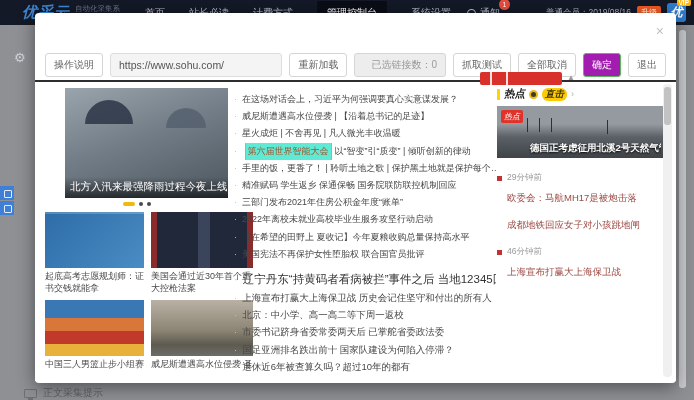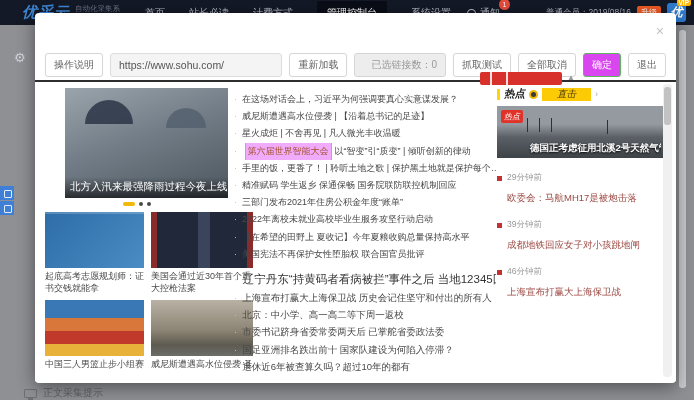--- a/index.html
+++ b/index.html
@@ -64,21 +64,21 @@
     height:24px; line-height:22px; border:1px solid #d5d5d5; border-radius:3px;
     background:#fff; color:#666; font-size:10px; text-align:center; cursor:pointer;
     white-space:nowrap; padding:0 8px; flex:0 0 auto;
   }
   .url-input {
     flex:1 1 160px; height:24px; line-height:22px; background:#f4f4f4;
     border:1px solid #ddd; border-radius:3px; color:#555; font-size:10.5px;
     padding:0 8px; overflow:hidden; white-space:nowrap;
   }
   .count-field { background:#ededed; color:#999; cursor:default; min-width:84px;padding-left:16px; }
-  .btn-confirm { background:#d946ef; border-color:#5cb85c; color:#fff; margin-left:auto; }
+  .btn-confirm { background:#a21caf; border-color:#5cb85c; color:#fff; margin-left:auto; }
   .divider { position:absolute; top:67px; left:0; right:0; border-top:2px solid #2e2e2e; }
   .red-banner { position:absolute; left:445px; top:59px; width:82px; height:13px; background:#d8302a; border-radius:2px; z-index:3; cursor:pointer;
     background-image:linear-gradient(90deg,transparent 0 10px,rgba(255,255,255,.85) 10px 12px,transparent 12px 26px,rgba(255,255,255,.85) 26px 28px,transparent 28px); }
   .banner-caret { position:absolute; left:532px; top:60px; font-size:8px; color:#9a9a9a; z-index:3; }
   .content { position:absolute; top:69px; left:0; right:0; bottom:2px; overflow:hidden; background:#fff; }
   
   .col-left { position:absolute; left:10px; top:6px; width:183px; }
   .hero { height:110px; position:relative; background:linear-gradient(160deg,#9aa4ac,#727d87 45%,#4d565e); cursor:pointer;margin-left:20px; }
   .hero::before { content:""; position:absolute; left:20px; top:12px; width:48px; height:24px;
     background:#2b3547; border-radius:48px 48px 0 0; opacity:.85; }
@@ -96,31 +96,31 @@
   .timg-2 { background:linear-gradient(90deg,#8a2b2b 0 6%,#20283a 6% 46%,#3a455c 46% 58%,#20283a 58% 94%,#8a2b2b 94%); }
   .timg-3 { background:linear-gradient(#3a77b5 0 32%,#d9763a 32% 56%,#c0392b 56% 78%,#e8b23a 78%); }
   .timg-4 { background:linear-gradient(#b9b1a4,#8b8373 55%,#5d5a50 80%,#6c6e6a); }
   .tcap { margin-top:3px; font-size:9px; line-height:11.5px; color:#4a4a4a; overflow:hidden; cursor:pointer; }
   .tcap.two { height:23px; }
   .tcap.one { height:12px; white-space:nowrap; }
   
   .col-mid { position:absolute; left:199px; top:0; width:262px; padding-top:9px; }
   .row { font-size:9px; color:#474747; line-height:17.2px; white-space:nowrap; overflow:hidden; cursor:pointer; }
   .row::before { content:"·"; color:#c0c0c0; margin-right:5px; }
-  .hl-link { background:#f0abfc; border:1px solid #a6c24d; color:#a5522c; padding:17px 2px; margin-right:3px; }
+  .hl-link { background:#5eead4; border:1px solid #a6c24d; color:#a5522c; padding:17px 2px; margin-right:3px; }
   .row-big { font-size:11.5px; color:#333; line-height:20px; margin-top:6px; white-space:nowrap; overflow:hidden; cursor:pointer; }
   .row-big::before { content:"·"; color:#c0c0c0; margin-right:5px; }
   .row.g3 { font-size:9.5px; }
   
   .col-right { position:absolute; left:462px; top:0; width:166px; }
   .hot-header { margin-top:5px; display:flex; align-items:center; gap:4px; cursor:pointer; }
   .ybar { width:3px; height:11px; background:#ffd400; }
   .hot-t1 { font-size:10.5px; font-weight:bold; font-style:italic; color:#222; }
   .amp-icon { width:9px; height:9px; border-radius:50%; border:2px solid #f0b90b; background:#3a3a3a; }
-  .hot-t2 { background:#fccb05; color:#433500; font-size:9.5px; font-weight:normal; font-style:italic; padding:0 15px; border-radius:0; }
+  .hot-t2 { background:#fccb05; color:#433500; font-size:9.5px; font-weight:bold; font-style:italic; padding:0 3px; border-radius:6px; }
   .hot-arrow { color:#aaa; font-size:9px; }
   .hot-img { margin-top:5px; height:52px; position:relative; cursor:pointer;
     background:linear-gradient(#959aa0 0 35%,#5a6066 60%,#3e4347); }
   .hot-img::after { content:""; position:absolute; left:30px; top:12px; width:1px; height:14px; background:#2c2f33;
     box-shadow:12px 0 #2c2f33, 24px 0 #2c2f33, 80px 2px #2c2f33; }
   .hot-badge { position:absolute; left:4px; top:4px; background:#e03228; color:#fff; font-size:8px; font-style:italic;
     padding:1px 3px; border-radius:2px; z-index:1; }
   .hot-cap { position:absolute; left:4px; right:2px; bottom:3px; color:#fff; font-size:9.5px; font-weight:bold;
     text-shadow:0 1px 2px #000; white-space:nowrap; overflow:hidden; z-index:1;padding-left:29px; }
   .hot-item { margin-top:14px; cursor:pointer; }
@@ -253,24 +253,20 @@
         <span class="hot-cap">德国正考虑征用北溪2号天然气管道</span>
       </div>
       <div class="hot-item">
         <div class="hi-time">
             <span class="sq"></span>
             <span>29分钟前</span>
           </div>
         <div class="hi-text">欧委会：马航MH17是被炮击落</div>
       </div>
       <div class="hot-item">
-        <div class="hi-time">
-            <span class="sq"></span>
-            <span>39分钟前</span>
-          </div>
         <div class="hi-text">成都地铁回应女子对小孩跳地闸</div>
       </div>
       <div class="hot-item">
         <div class="hi-time">
             <span class="sq"></span>
             <span>46分钟前</span>
           </div>
         <div class="hi-text">上海宣布打赢大上海保卫战</div>
       </div>
     </div>

